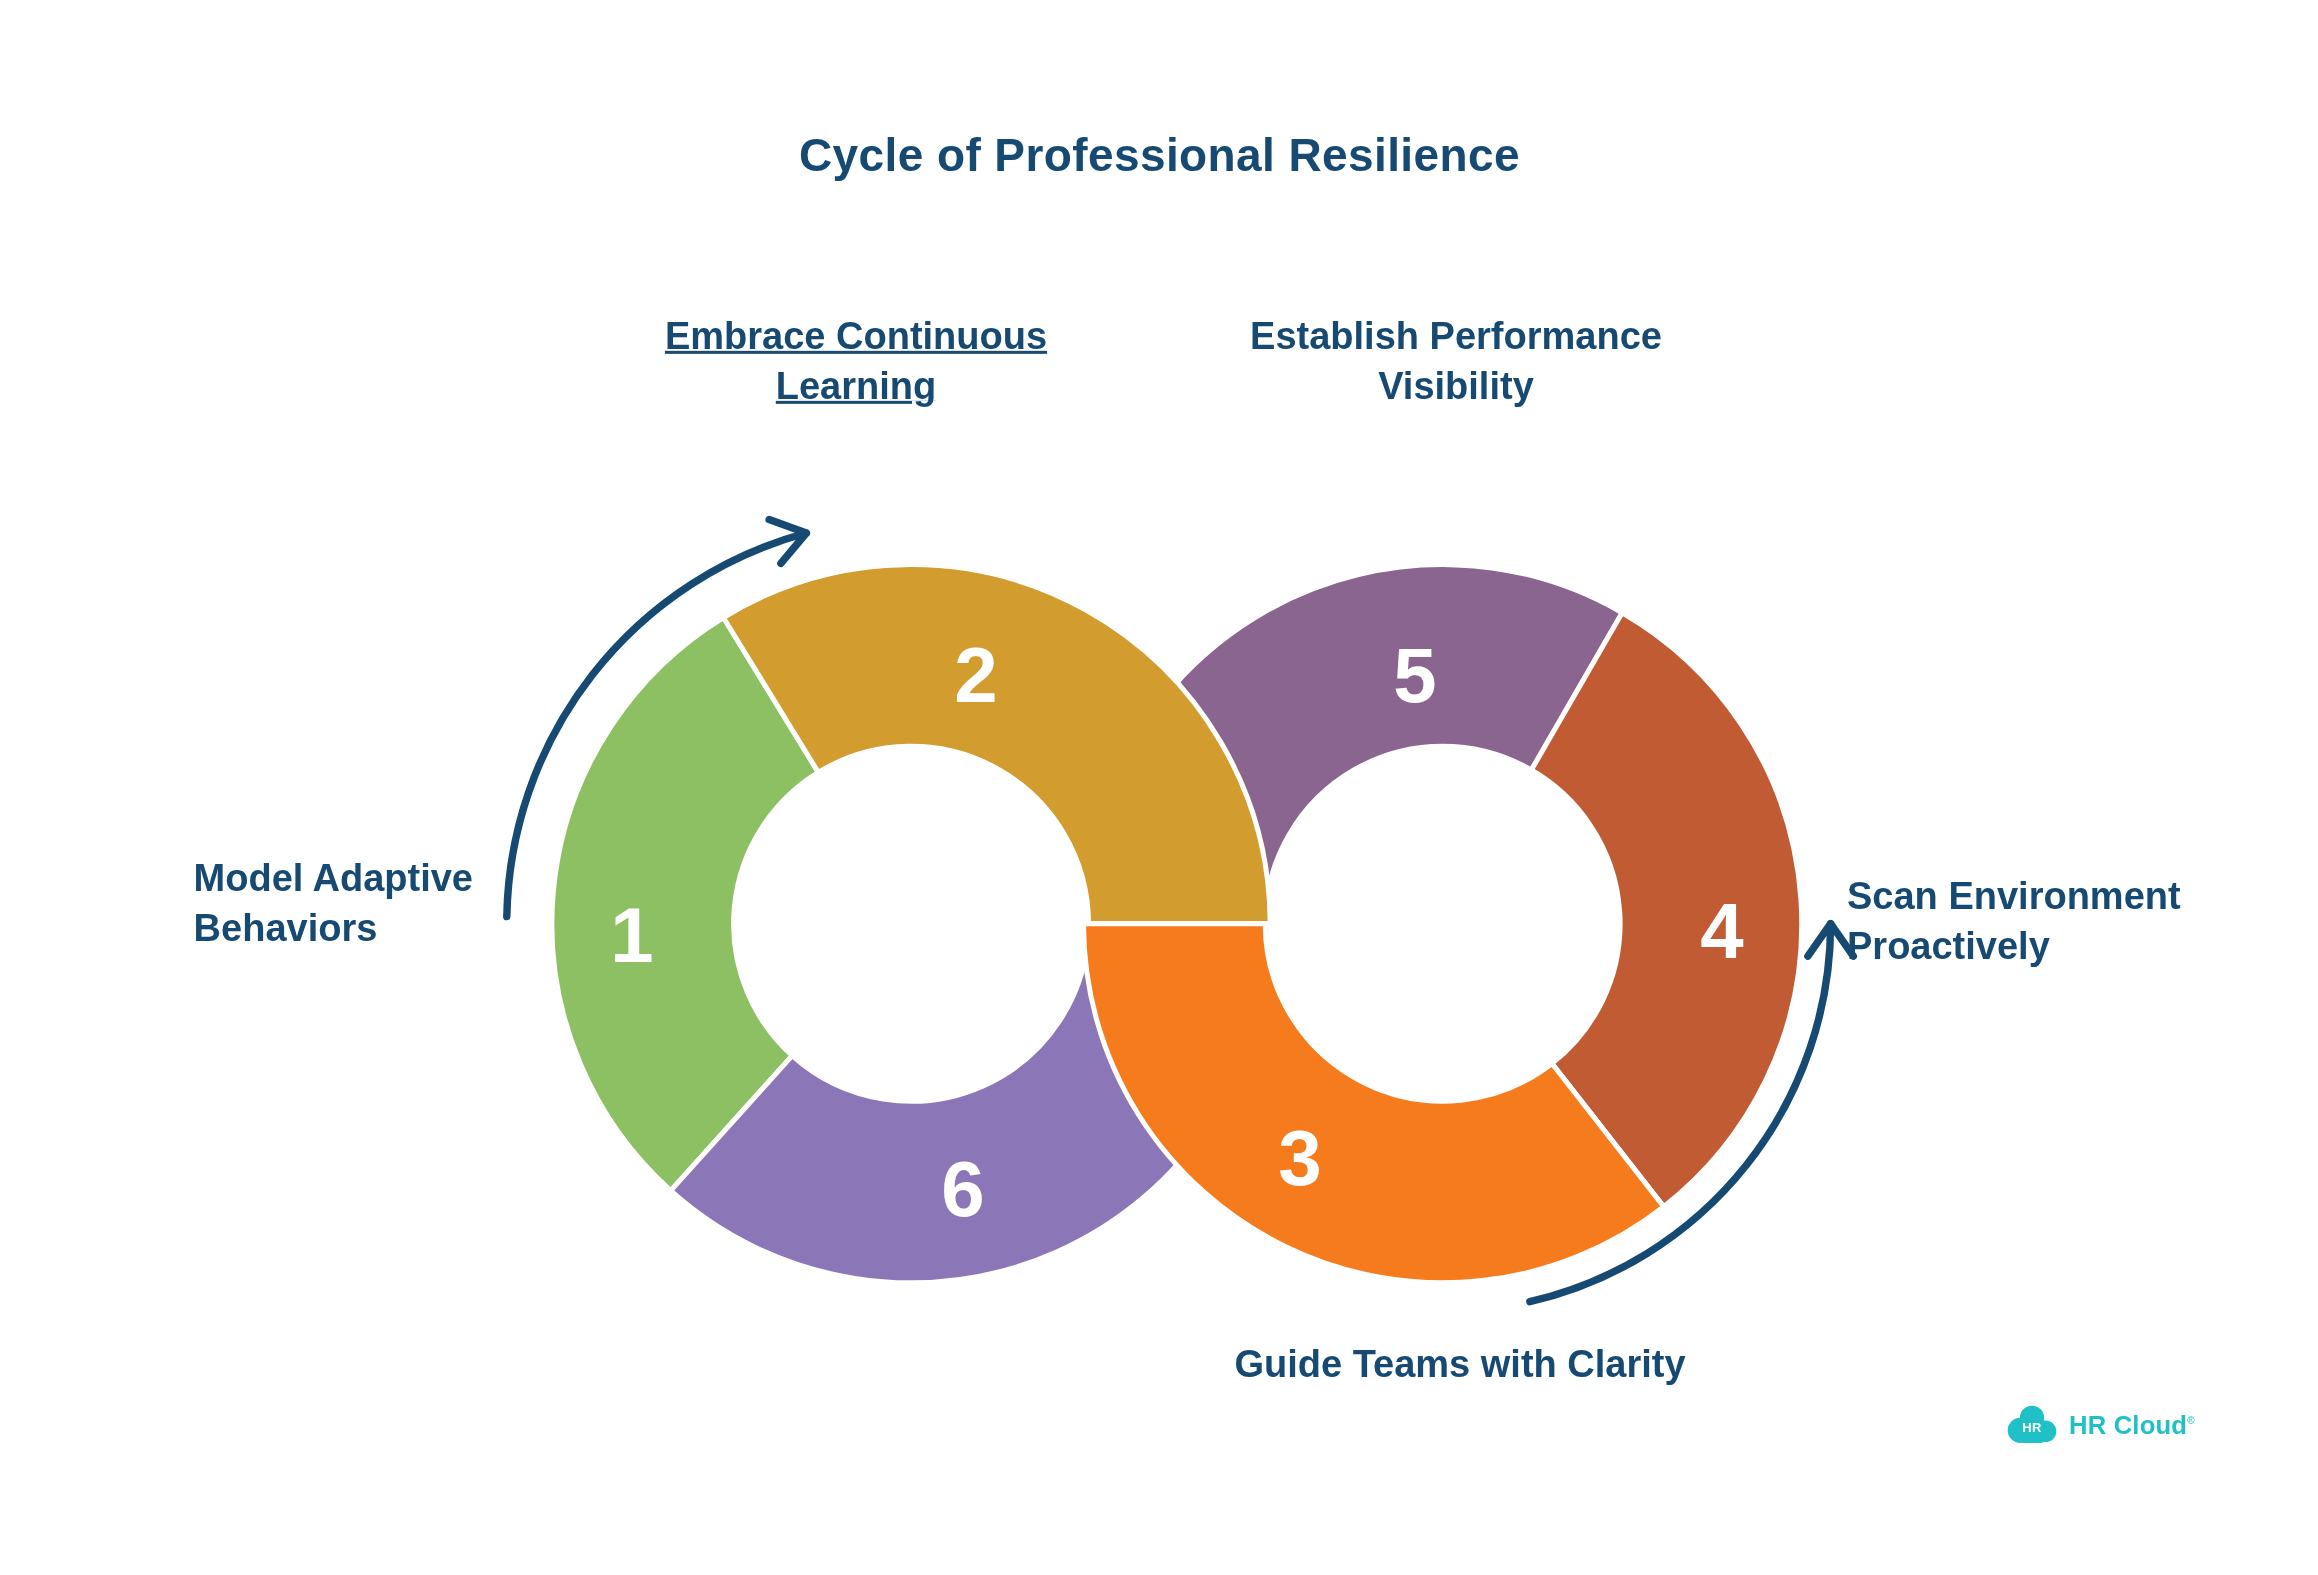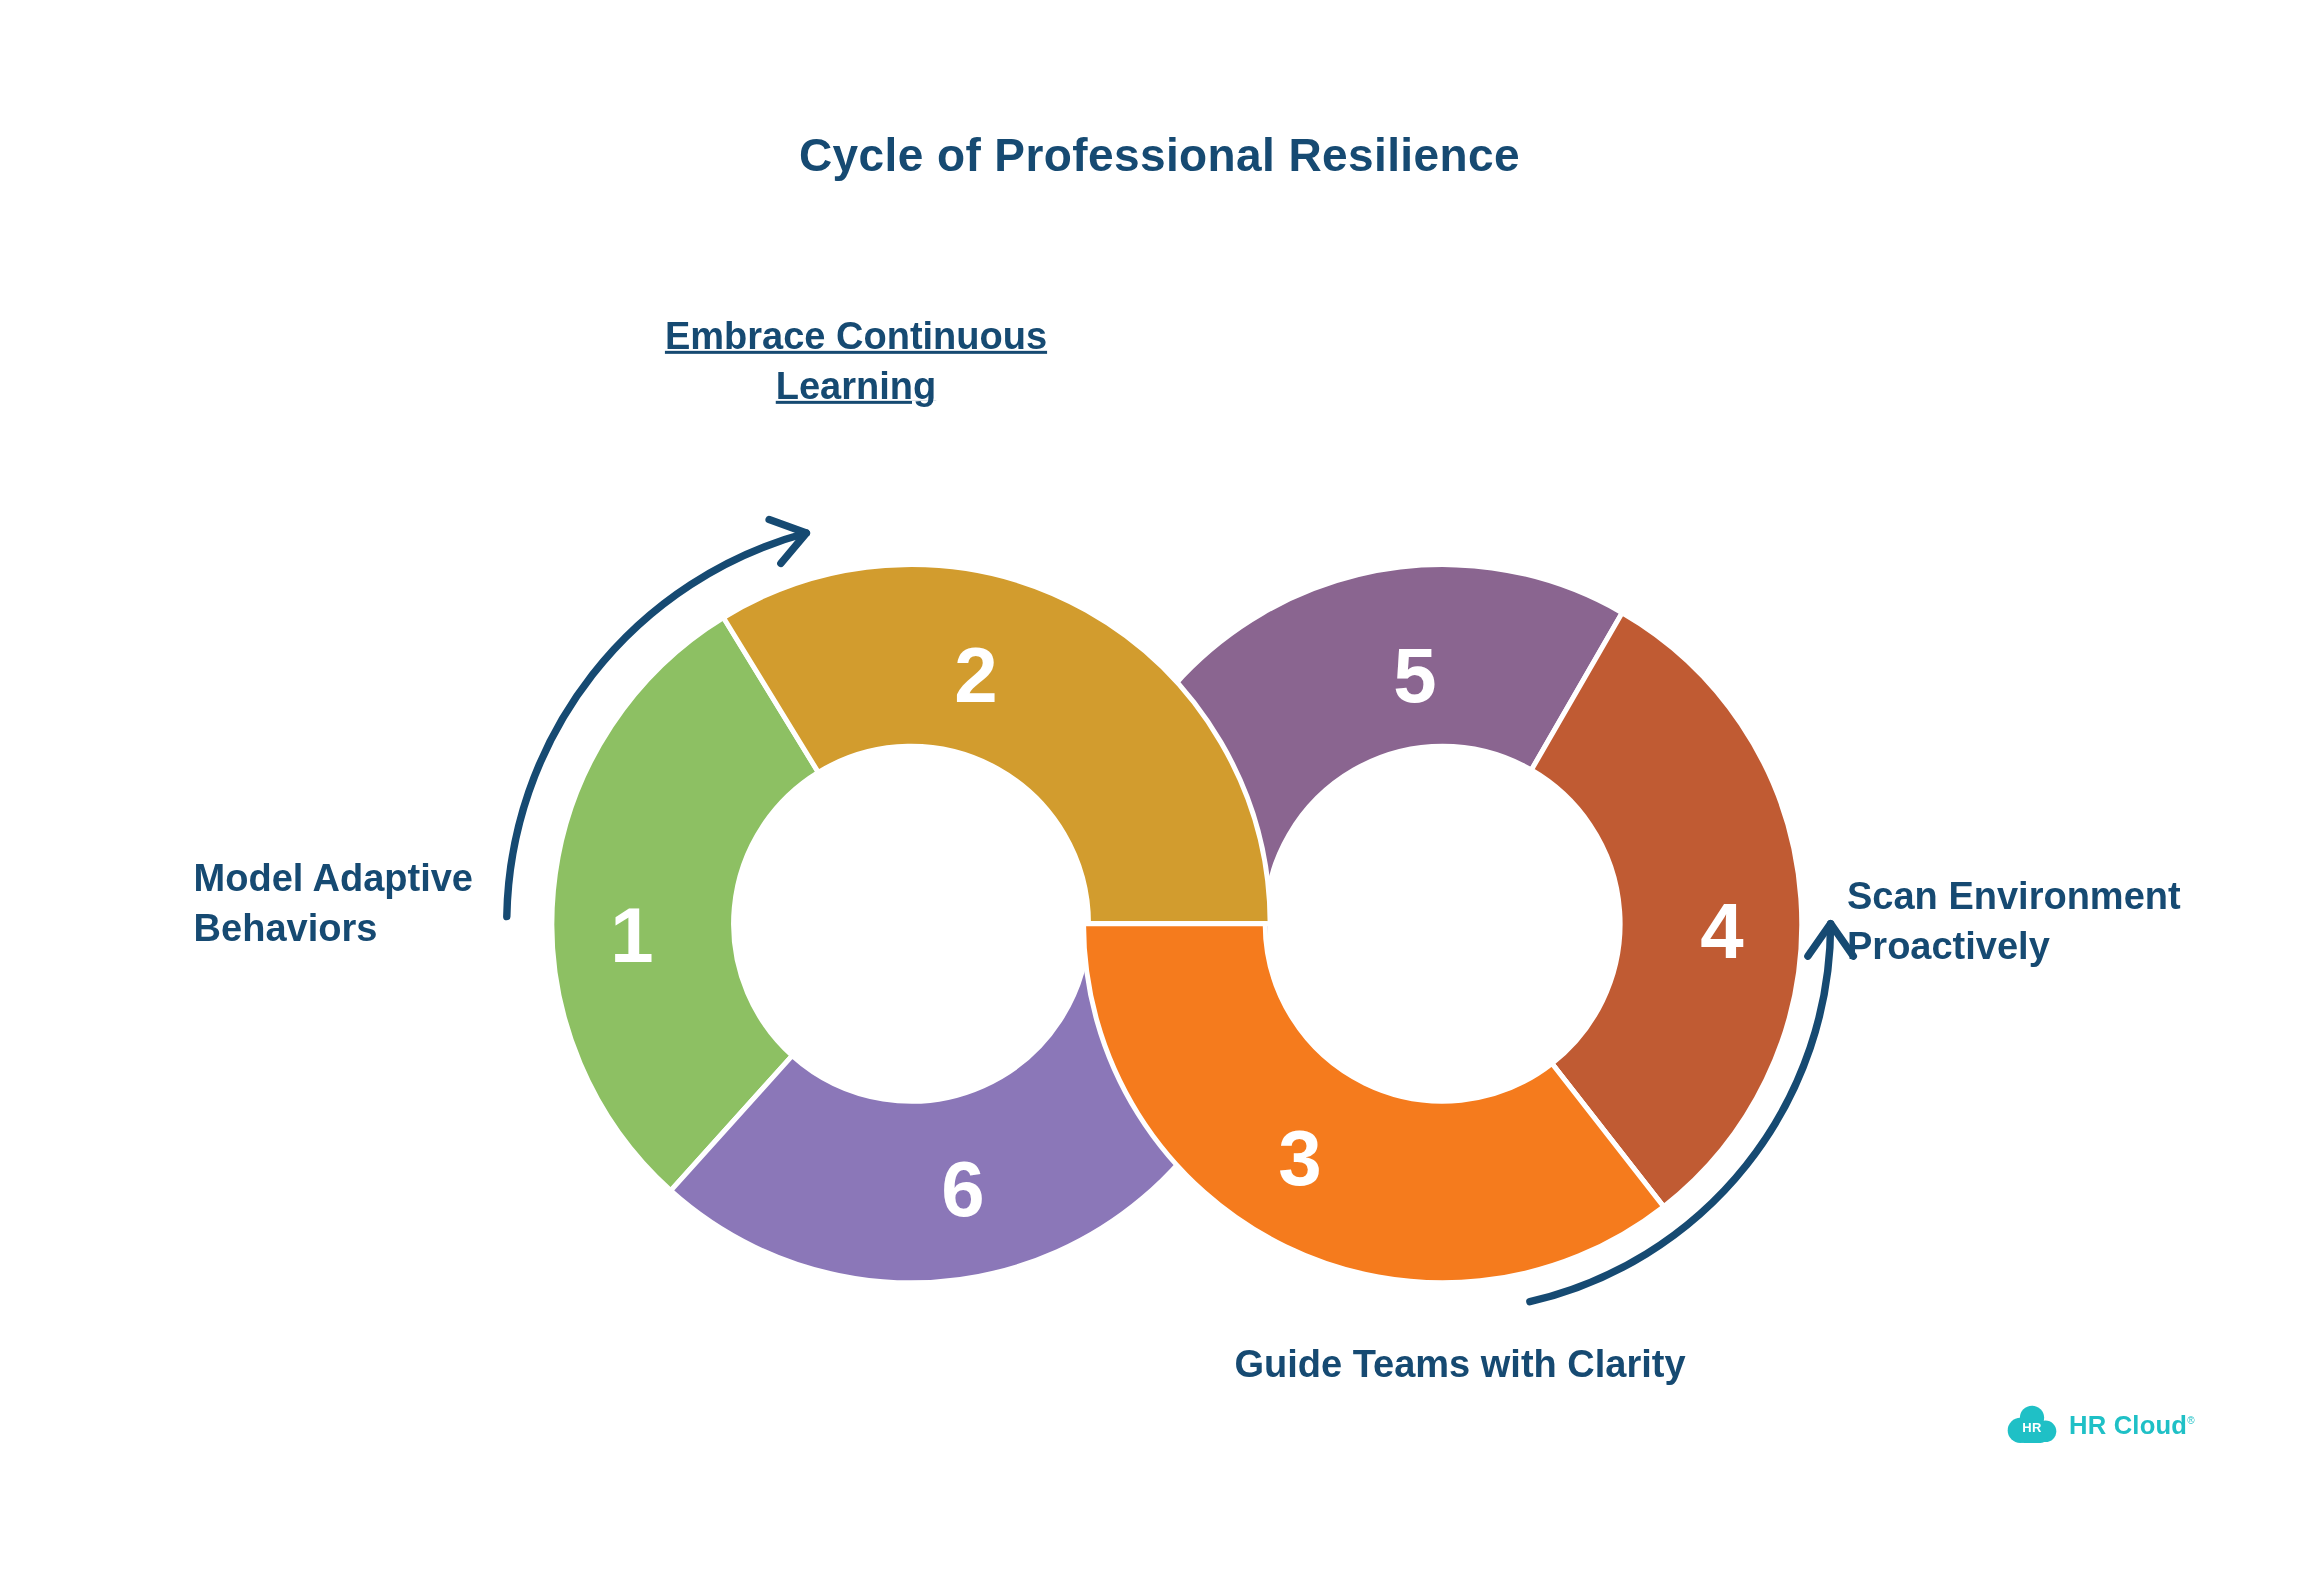--- a/index.html
+++ b/index.html
@@ -61,20 +61,22 @@
     </g>
   </svg>
 
   <div id="title" class="abs navy">Cycle of Professional Resilience</div>
 
   <div id="label-2" class="abs center step-label navy">
     <div>Embrace Continuous</div>
     <div>Learning</div>
   </div>
   <div id="label-5" class="abs center step-label navy">
+    <div>Establish Performance</div>
+    <div>Visibility</div>
   </div>
   <div id="label-1" class="abs vcenter step-label navy">
     <div>Model Adaptive</div>
     <div>Behaviors</div>
   </div>
   <div id="label-4" class="abs vcenter step-label navy">
     <div>Scan Environment</div>
     <div>Proactively</div>
   </div>
   <div id="label-3" class="abs center step-label navy">

